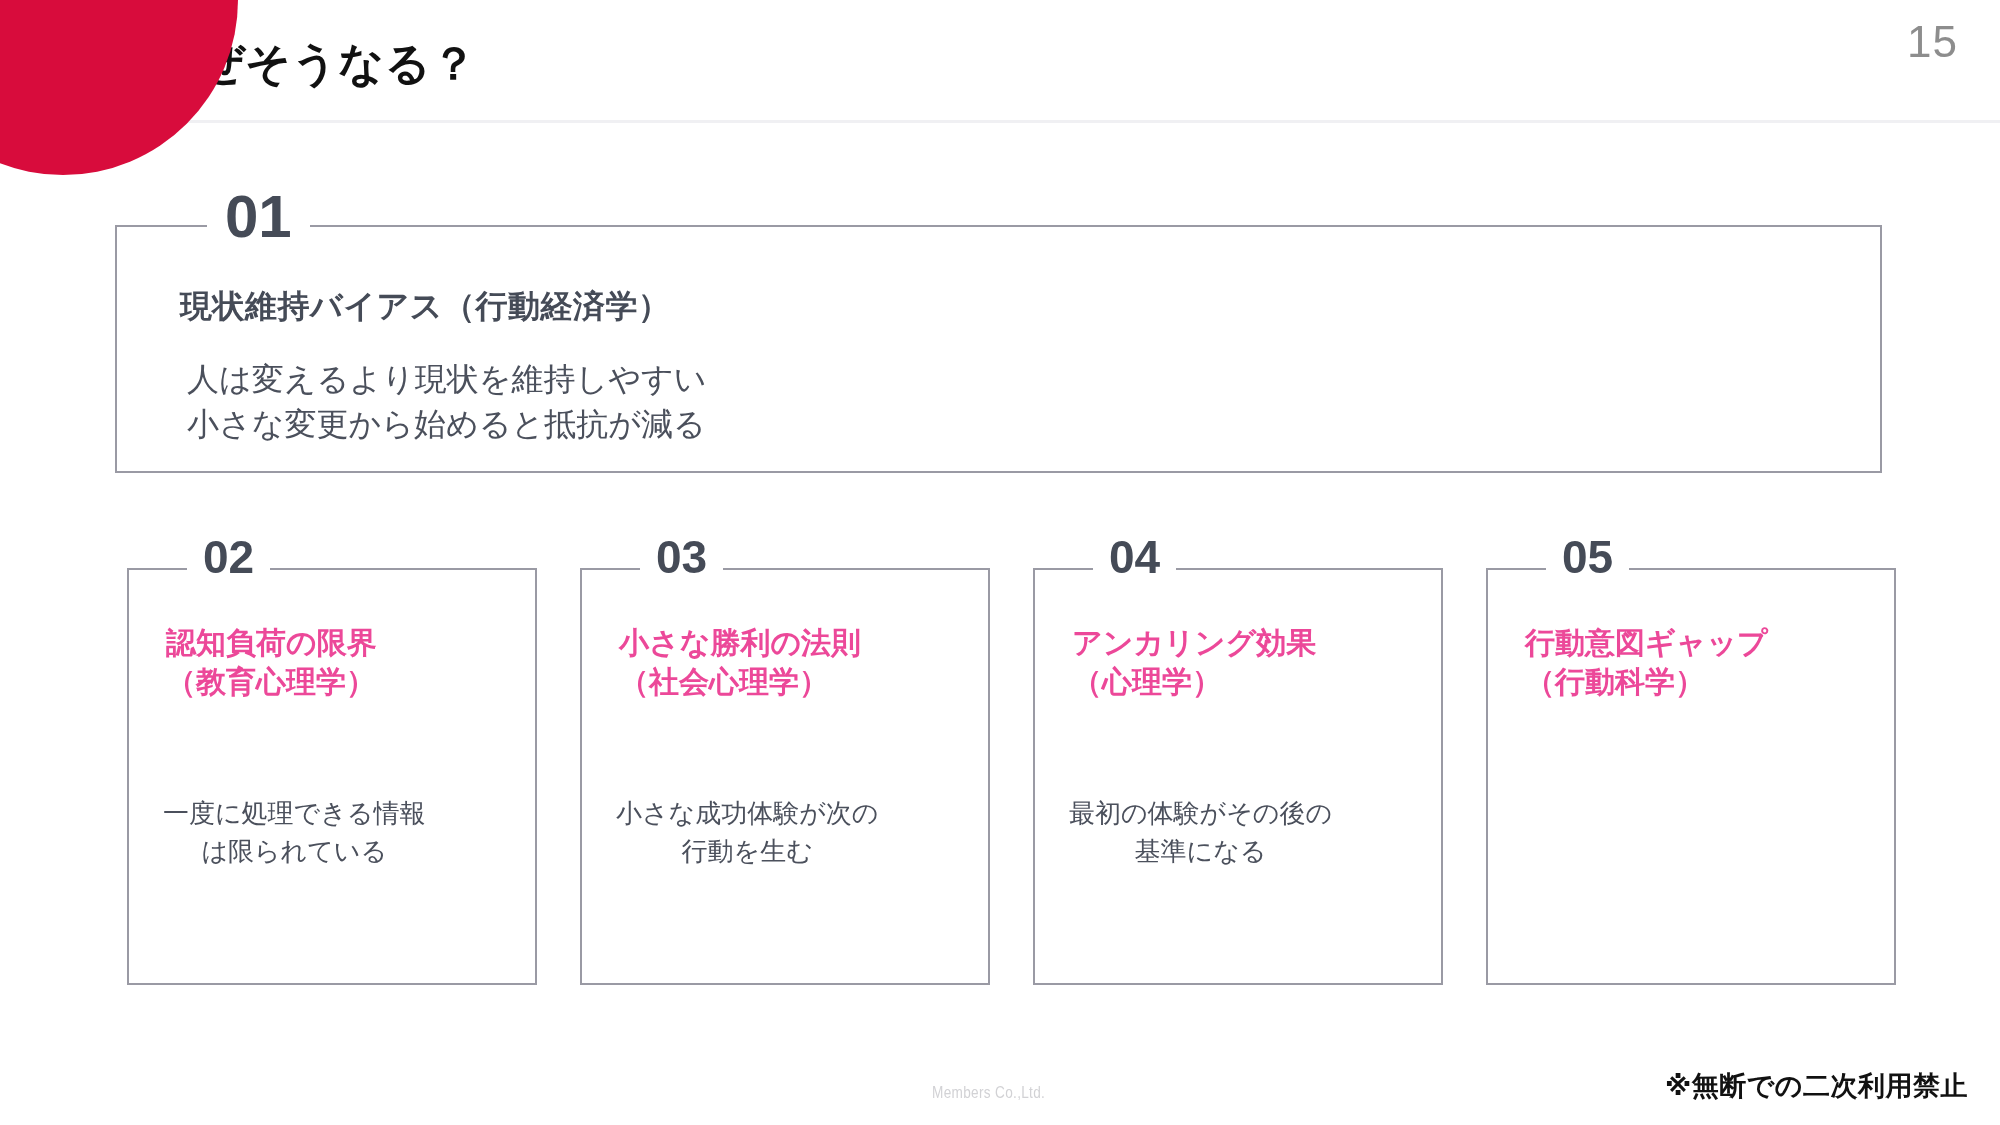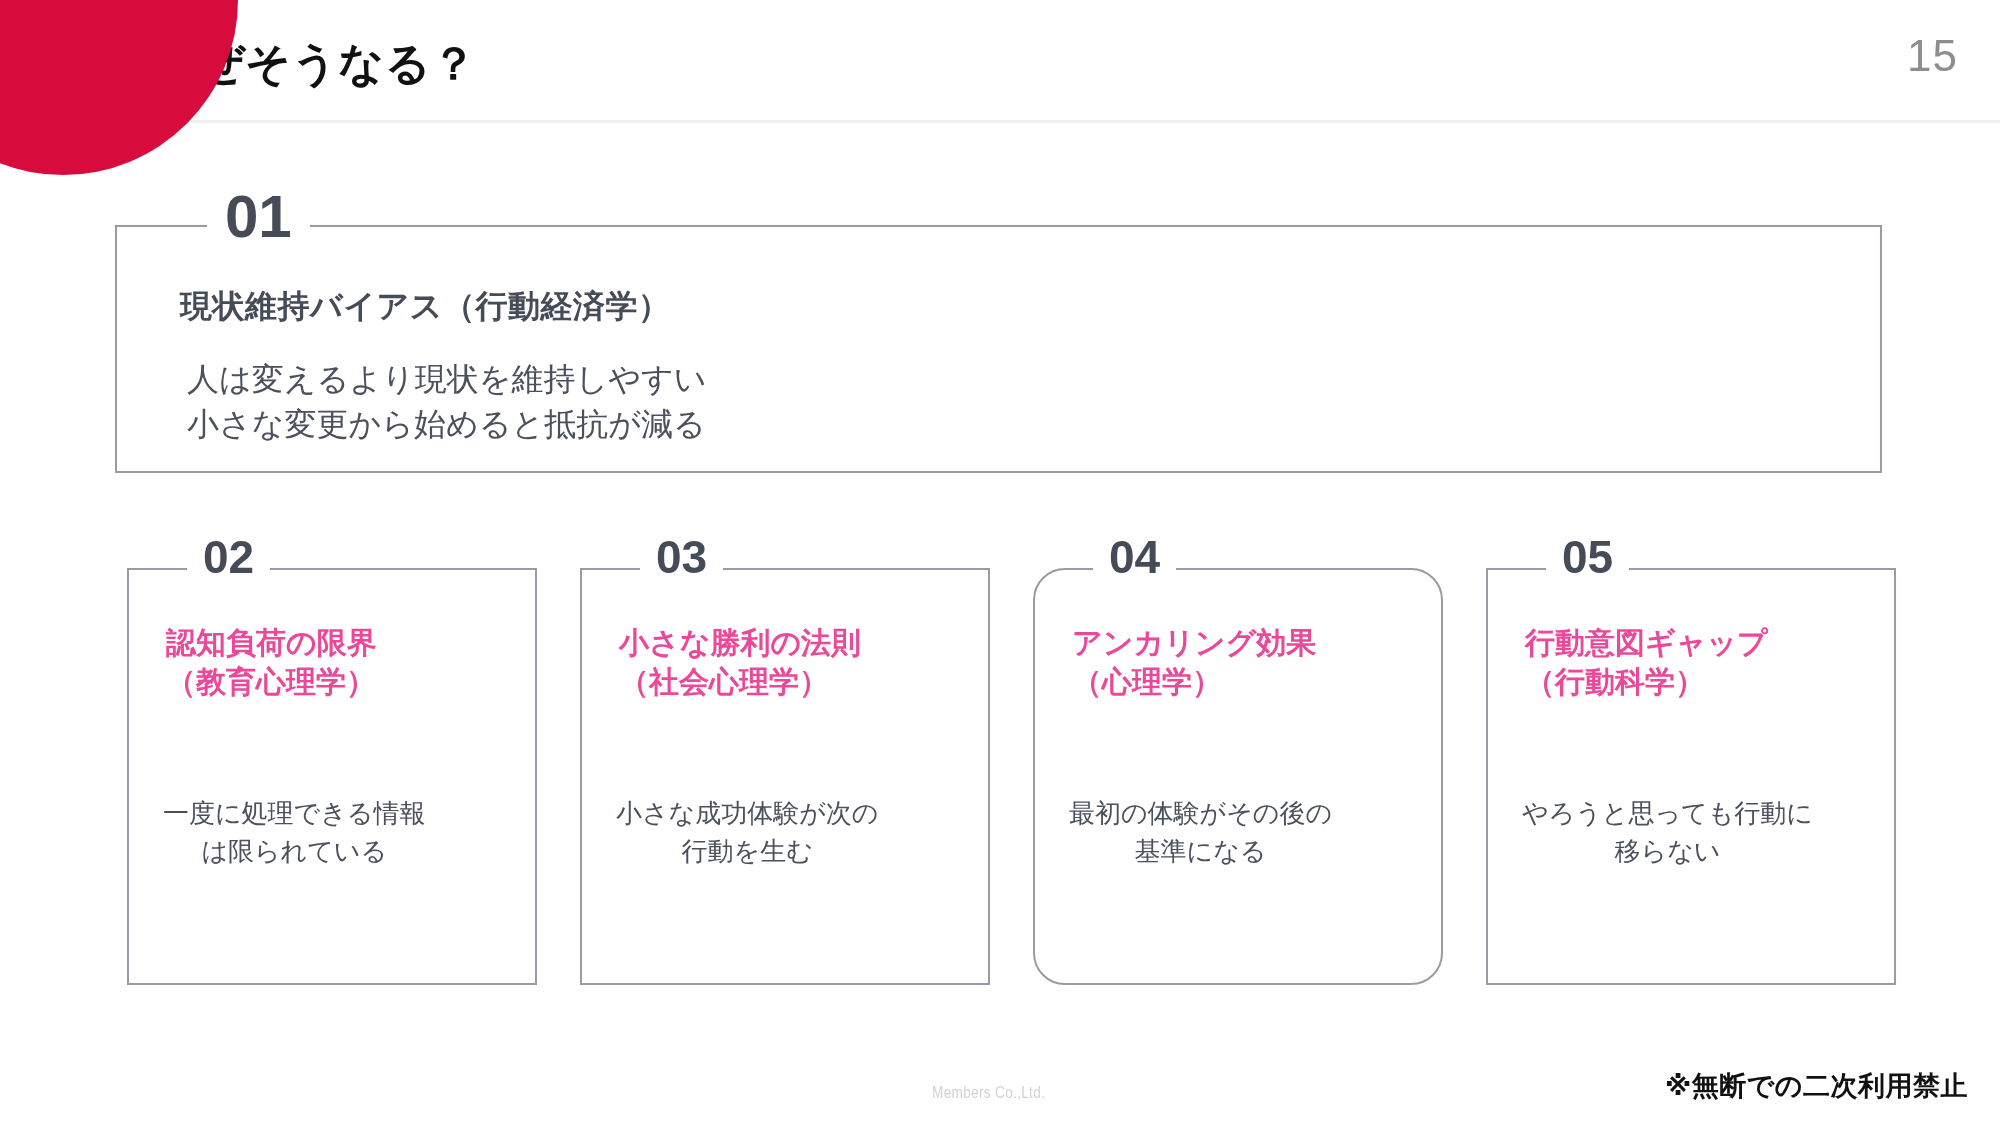--- a/index.html
+++ b/index.html
@@ -41,21 +41,21 @@
     top: 34px;
     font-size: 45px;
     font-weight: bold;
     color: #111111;
     letter-spacing: 0.5px;
     white-space: nowrap;
   }
   #page-number {
     position: absolute;
     right: 42px;
-    top: 31px;
+    top: 17px;
     font-size: 44px;
     color: #8d8d8d;
     font-weight: 400;
     letter-spacing: 1px;
   }
   #header-rule {
     position: absolute;
     left: 130px;
     top: 120px;
     width: 1870px;
@@ -140,21 +140,21 @@
     left: 34px;
     top: 225px;
     font-size: 26px;
     color: #4b505c;
     line-height: 1.45;
     white-space: pre-line;
     text-align: center;
   }
   #card-02 { left: 115px; }
   #card-03 { left: 568px; }
-  #card-04 { left: 1021px; border-radius: 32px; }
+  #card-04 { left: 1021px; }
   #card-05 { left: 1474px; }
 
   
   #footer-company {
     position: absolute;
     left: 932px;
     top: 1083px;
     font-size: 17px;
     color: #d2d2d5;
     font-family: "Liberation Sans Narrow", "Liberation Sans", sans-serif;
@@ -212,18 +212,16 @@
   <div class="card-title">アンカリング効果
 （心理学）</div>
   <div class="card-body">最初の体験がその後の
 基準になる</div>
 </div>
 
 <div class="card card-sm" id="card-05">
   <div class="num">05</div>
   <div class="card-title">行動意図ギャップ
 （行動科学）</div>
-  <div class="card-body">やろうと思っても行動に
-移らない</div>
 </div>
 
 <div id="footer-company">Members Co.,Ltd.</div>
 <div id="footer-notice">※無断での二次利用禁止</div>
 
 </body></html>

